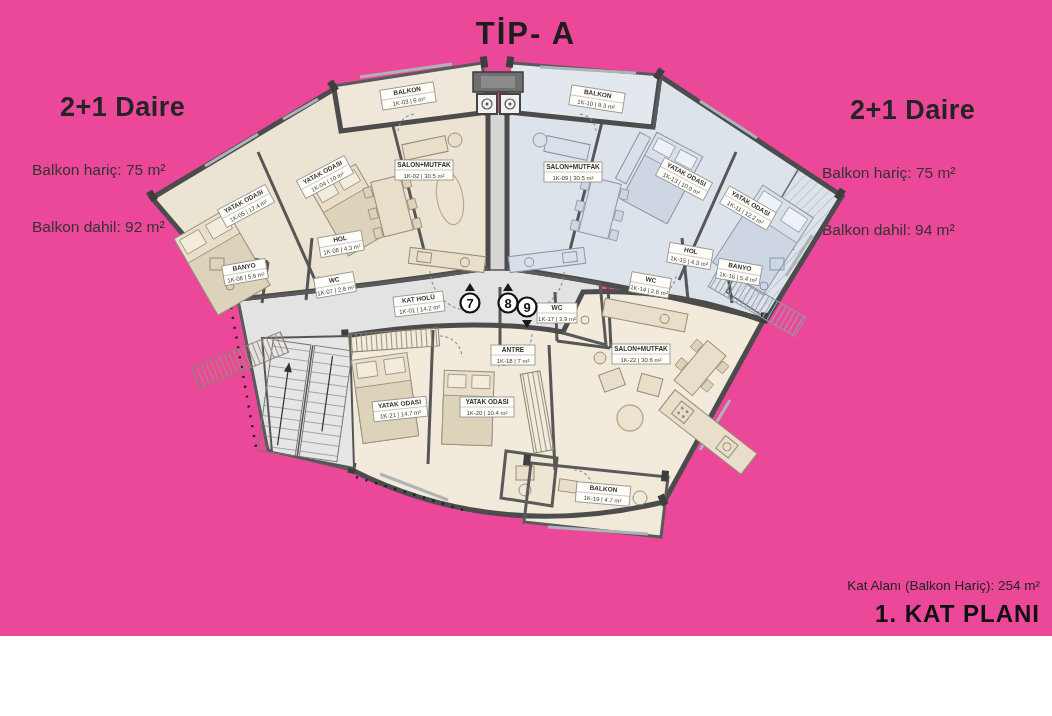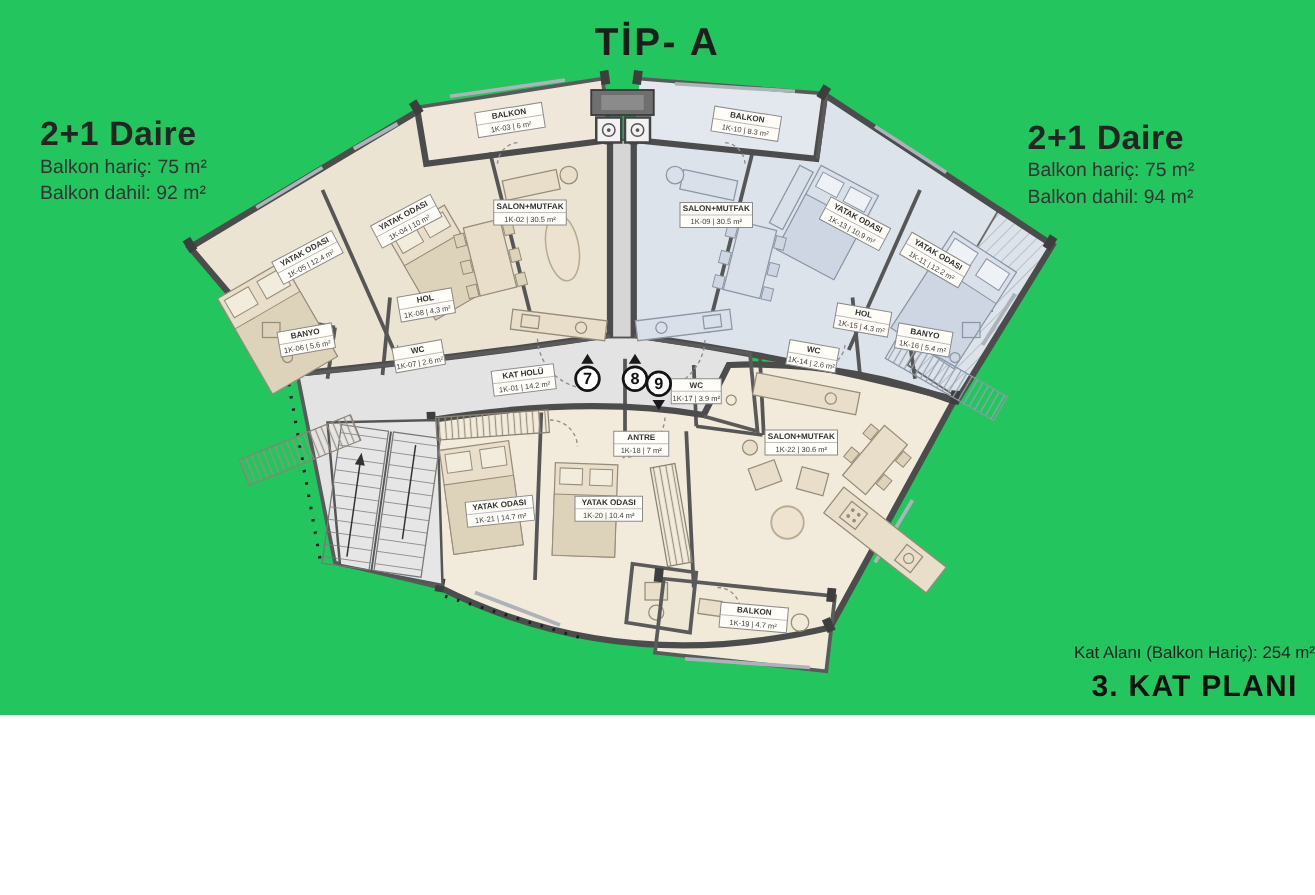--- a/index.html
+++ b/index.html
@@ -1,27 +1,27 @@
 <!DOCTYPE html>
 <html><head>
 <meta charset="utf-8">
 <style>
   html,body{margin:0;padding:0;background:#ffffff;}
   body{width:1052px;height:716px;font-family:"Liberation Sans",sans-serif;}
-  .canvas{position:relative;width:1052px;height:572px;background:#22c55e;overflow:hidden;}
+  .canvas{position:relative;width:1052px;height:636px;background:#ec4899;overflow:hidden;}
   .plan-svg{position:absolute;left:0;top:0;}
   .title{position:absolute;top:16px;left:0;width:100%;text-align:center;
          font-size:31px;font-weight:bold;letter-spacing:2px;color:#1d1d1d;}
   .unit-info{position:absolute;color:#222;}
-  .unit-info .uname{font-size:27px;font-weight:bold;letter-spacing:.5px;color:#242424;}
-  .unit-info .uline{font-size:15.5px;color:#333;line-height:21px;}
+  .unit-info .uname{font-size:27px;font-weight:bold;letter-spacing:.5px;color:#242424;margin-left:28px;}
+  .unit-info .uline{font-size:15.5px;color:#333;line-height:21px;margin-top:36px;}
   #ui-left{left:32px;top:92px;}
   #ui-right{left:822px;top:95px;}
   #ui-bottom{left:437px;top:541px;}
-  .footer{position:absolute;right:0;bottom:8px;text-align:center;}
+  .footer{position:absolute;right:12px;bottom:8px;text-align:right;}
   .footer .fline{font-size:13.5px;color:#222;line-height:19px;}
   .footer .fplan{font-size:24px;font-weight:bold;letter-spacing:1px;margin-top:5px;color:#101010;}
   
   .wall{fill:none;stroke:#4c4c4c;stroke-width:5;stroke-linejoin:miter;}
   .wallc{fill:none;stroke:#5a5a5a;stroke-width:3;}
   .iw{stroke:#565656;stroke-width:3;}
   .win{stroke:#adb3b8;stroke-width:3;fill:none;}
   .dim{stroke:#1c1c1c;stroke-width:2.5;stroke-dasharray:2,8;fill:none;}
   .door{fill:none;stroke:#8f8f8f;stroke-width:1.1;stroke-dasharray:3,2.5;}
   .rbox{fill:#fffdf8;stroke:#8a8a8a;stroke-width:.8;}
@@ -54,21 +54,21 @@
 
   <div class="unit-info" id="ui-right">
     <div class="uname">2+1 Daire</div>
     <div class="uline">Balkon hariç: 75 m²</div>
     <div class="uline">Balkon dahil: 94 m²</div>
   </div>
 
 
   <div class="footer">
     <div class="fline">Kat Alanı (Balkon Hariç): 254 m²</div>
-    <div class="fplan">3. KAT PLANI</div>
+    <div class="fplan">1. KAT PLANI</div>
   </div>
 
   <svg class="plan-svg" width="1052" height="716" viewBox="0 0 1052 716" xmlns="http://www.w3.org/2000/svg">
     <defs>
       <pattern id="steps" width="10" height="10" patternUnits="userSpaceOnUse">
         <path d="M0,0H10" stroke="#7a7a7a" stroke-width="1.2"></path>
       </pattern>
       <pattern id="wl" width="5" height="24" patternUnits="userSpaceOnUse">
         <path d="M2.5,0V24" stroke="#9a917e" stroke-width="1"></path>
       </pattern>

